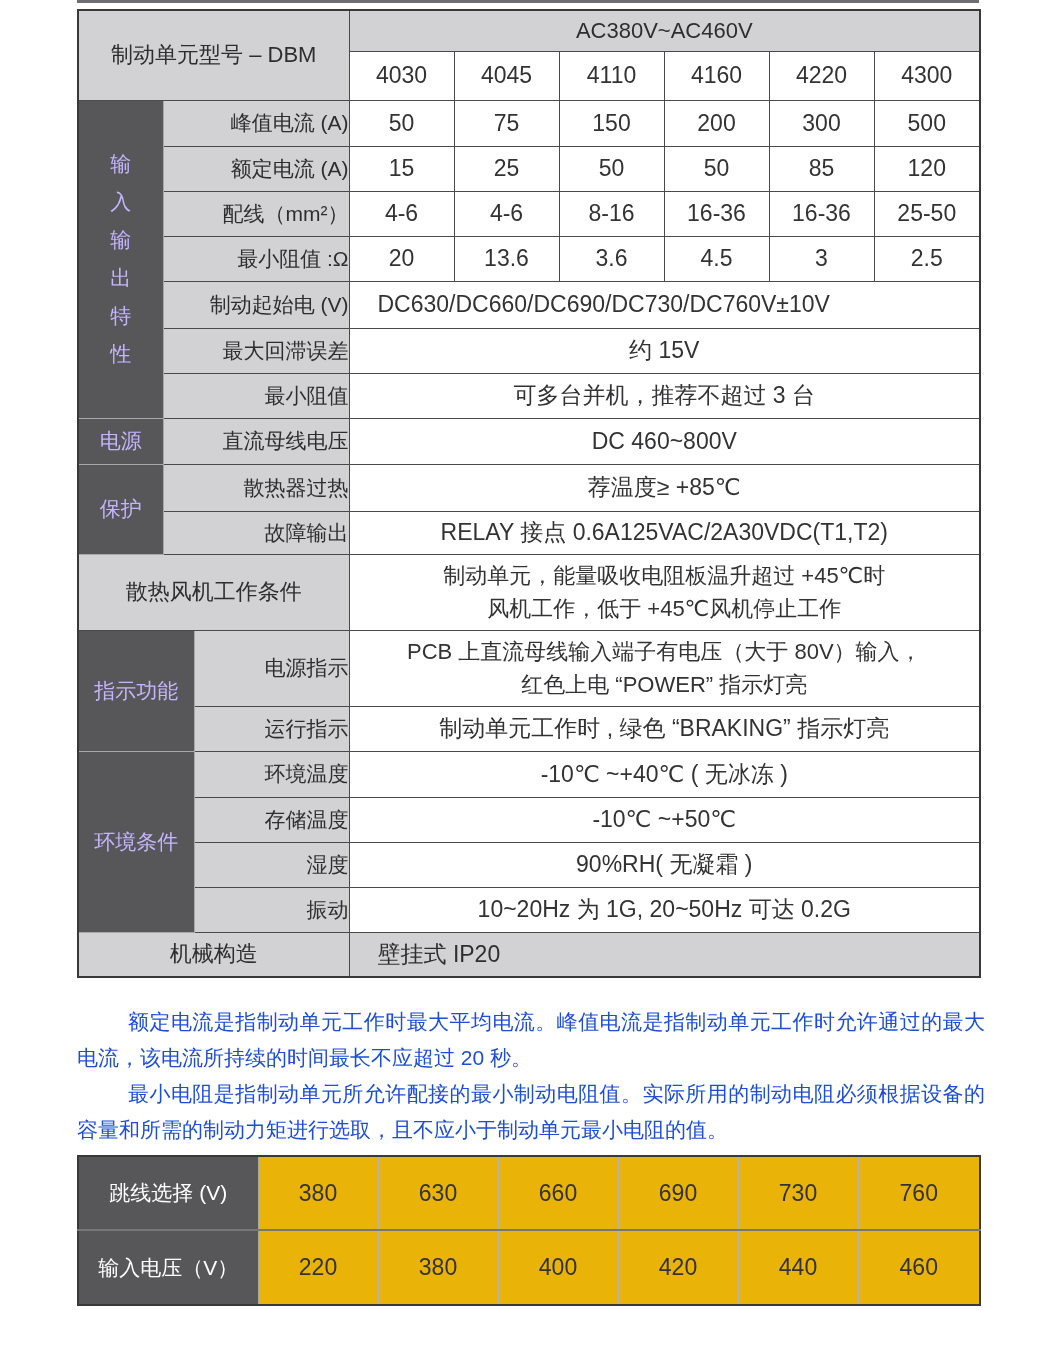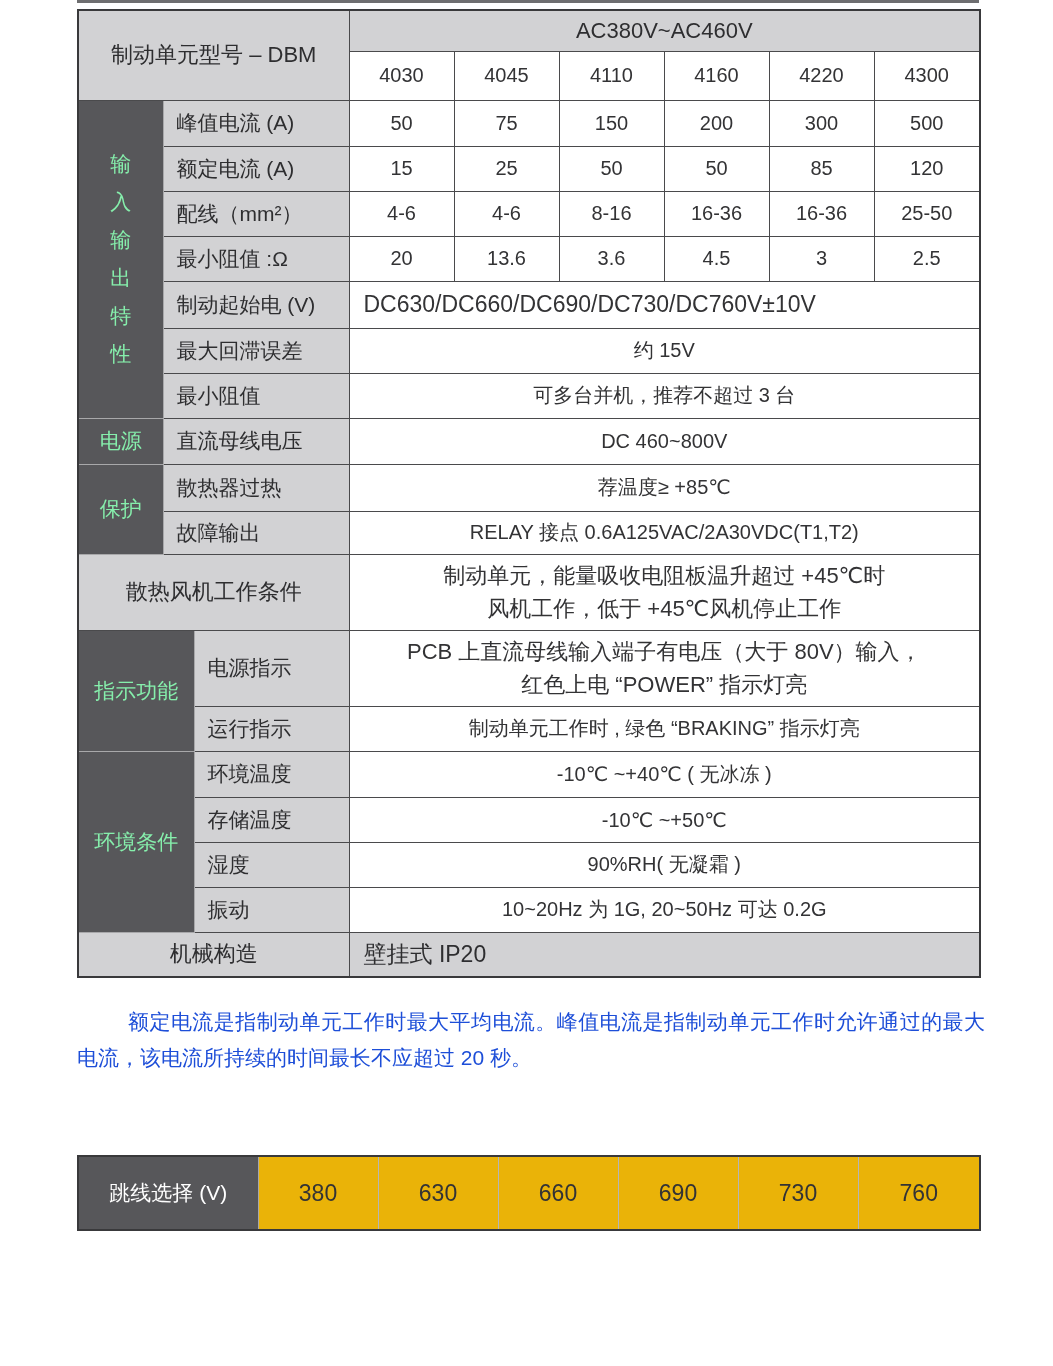--- a/index.html
+++ b/index.html
@@ -7,25 +7,25 @@
         font-family:"Liberation Sans","DejaVu Sans",sans-serif;color:#333335;}
   .top-strip{position:absolute;left:77px;top:0;width:902px;height:3px;background:#6e6e70;}
 
   table{border-collapse:collapse;table-layout:fixed;}
 
   
   #spec{position:absolute;left:77px;top:9px;width:902px;border:2px solid #39393b;}
   #spec td{border:1px solid #4a4a4c;vertical-align:middle;font-size:22px;
            overflow:hidden;padding:0;}
   #spec td.lg{background:#d2d2d4;color:#2e2e30;}
-  #spec td.dark{background:#57575a;color:#86efac;border-color:#a8a8aa;text-align:center;font-size:21px;}
+  #spec td.dark{background:#57575a;color:#c4b5fd;border-color:#a8a8aa;text-align:center;font-size:21px;}
   #spec td.center{text-align:center;}
-  #spec td.label{text-align:left;padding-left:13px;font-size:21px;}
-  #spec td.val{text-align:center;font-size:20px;}
-  #spec td.left-val{text-align:left;padding-left:14px;font-size:23px;}
+  #spec td.label{text-align:right;padding-left:13px;font-size:21px;}
+  #spec td.val{text-align:center;font-size:23px;}
+  #spec td.left-val{text-align:left;padding-left:28px;font-size:23px;}
   .vtext{width:24px;margin:0 auto;line-height:38px;word-break:break-all;font-size:21px;text-align:center;}
   .two-line{line-height:33px;text-align:center;font-size:22px;}
   .r-h41{height:41px}.r-h49{height:49px}.r-h46{height:46px}.r-h45{height:45px}
   .r-h47{height:47px}.r-h43{height:43px}.r-h76{height:76px}
 
   
   .notes{position:absolute;left:77px;top:1004px;width:908px;font-size:21px;line-height:36px;
          text-align:justify;color:#1d4ed8;}
   .notes p{margin:0;text-indent:2.43em;}
 
@@ -178,20 +178,21 @@
 
       <tr class="r-h45">
         <td class="lg center" colspan="3">机械构造</td>
         <td class="lg left-val" colspan="6">壁挂式 IP20</td>
       </tr>
     </tbody>
   </table>
 
   <div class="notes">
     <p>额定电流是指制动单元工作时最大平均电流。峰值电流是指制动单元工作时允许通过的最大电流，该电流所持续的时间最长不应超过 20 秒。</p>
+    <p>最小电阻是指制动单元所允许配接的最小制动电阻值。实际所用的制动电阻必须根据设备的容量和所需的制动力矩进行选取，且不应小于制动单元最小电阻的值。</p>
   </div>
 
   <table id="jumper">
     <colgroup>
       <col style="width:180px">
         <col style="width:120px">
         <col style="width:120px">
       <col style="width:120px">
         <col style="width:120px">
         <col style="width:120px">
@@ -200,15 +201,24 @@
     <tbody>
       <tr class="j-h74">
         <td class="dark">跳线选择 (V)</td>
         <td class="jval">380</td>
         <td class="jval">630</td>
         <td class="jval">660</td>
         <td class="jval">690</td>
         <td class="jval">730</td>
         <td class="jval">760</td>
       </tr>
+      <tr class="j-h75 jr2">
+        <td class="dark">输入电压（V）</td>
+        <td class="jval">220</td>
+        <td class="jval">380</td>
+        <td class="jval">400</td>
+        <td class="jval">420</td>
+        <td class="jval">440</td>
+        <td class="jval">460</td>
+      </tr>
     </tbody>
   </table>
 </div>
 
 </body></html>

